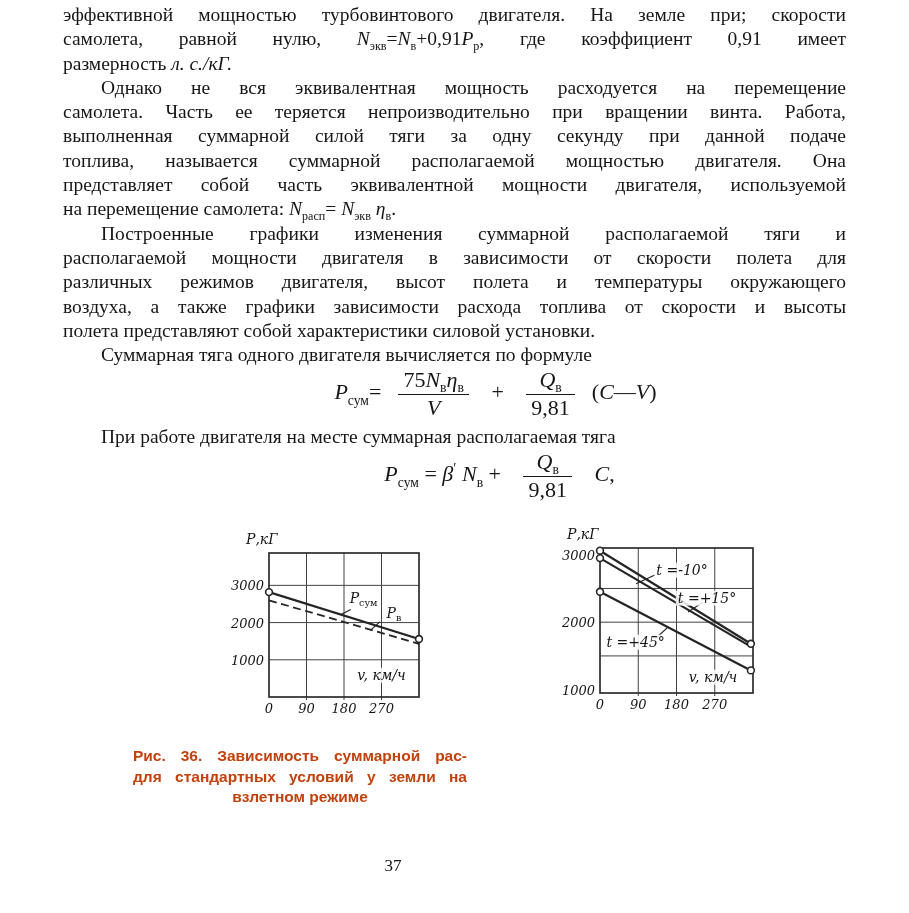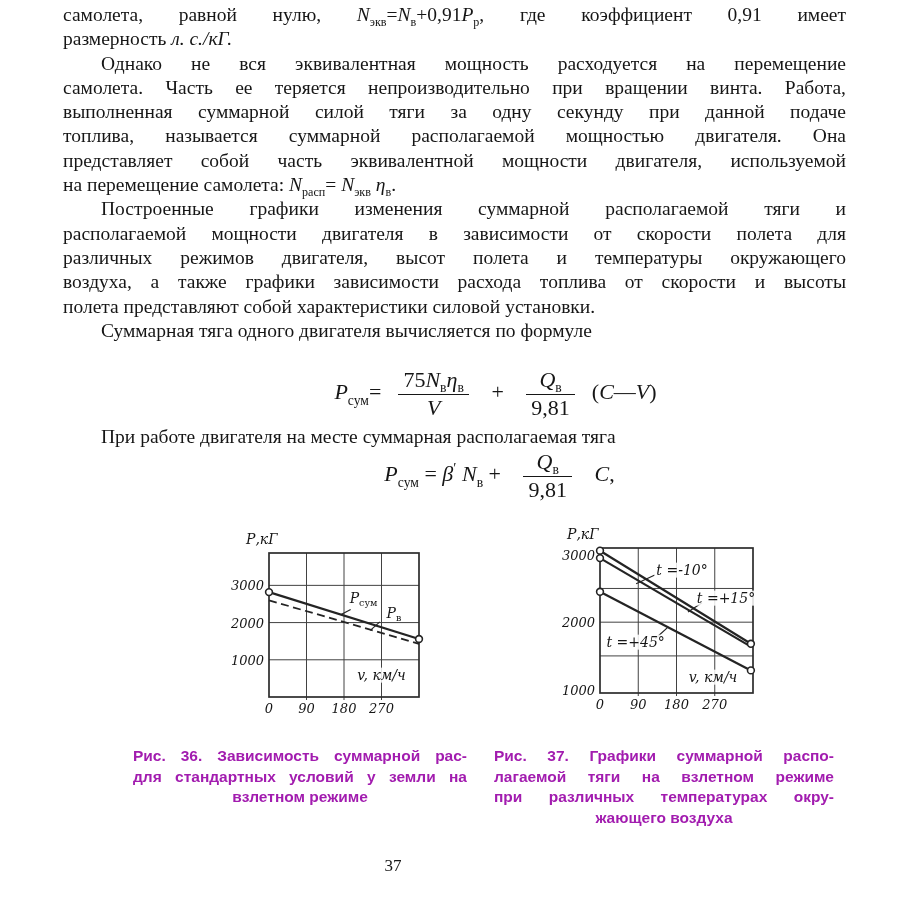--- a/index.html
+++ b/index.html
@@ -33,34 +33,35 @@
   .fig .mark{fill:#ffffff;stroke:#242424;stroke-width:1.6;}
   .fig .leader{stroke:#242424;stroke-width:1.2;}
   .axis-title{position:absolute;font:italic 14px "DejaVu Serif",serif;white-space:nowrap;}
   .tick{position:absolute;font:italic 13px "DejaVu Serif",serif;transform:translate(-50%,0);white-space:nowrap;}
   .tick.yt{transform:translate(-100%,-50%);}
   .ann{position:absolute;transform:translate(-50%,-50%);font:italic 14px "DejaVu Serif",serif;
        background:rgba(255,255,255,.85);padding:0 2px;line-height:1.05;white-space:nowrap;}
   .ann sub{font-size:0.68em;font-style:normal;}
   
   .caption{position:absolute;font-family:"Liberation Sans",sans-serif;font-weight:700;
-           font-size:15.5px;color:#a21caf;}
+           font-size:15.5px;color:#c2410c;}
   #cap36{left:133px;top:746px;width:334px;}
   #cap37{left:494px;top:746px;width:340px;}
   .capline{line-height:20.6px;text-align:justify;text-align-last:justify;}
   .capline.center{text-align-last:center;}
   
   .pageno{position:absolute;left:0;top:856px;width:786px;text-align:center;font-size:17px;}
 </style>
 </head>
 <body>
 
 <div class="page">
 
   <div class="textblock" id="block1" style="top:3px">
+      <div class="tline"><span>эффективной мощностью турбовинтового двигателя. На земле при; скорости</span></div>
       <div class="tline"><span>самолета, равной нулю, </span><span class="it">N</span><sub>экв</sub><span>=</span><span class="it">N</span><sub>в</sub><span>+0,91</span><span class="it">P</span><sub>р</sub><span>, где коэффициент 0,91 имеет</span></div>
       <div class="tline last"><span>размерность </span><span class="it">л. с./кГ.</span></div>
       <div class="tline indent"><span>Однако не вся эквивалентная мощность расходуется на перемещение</span></div>
       <div class="tline"><span>самолета. Часть ее теряется непроизводительно при вращении винта. Работа,</span></div>
       <div class="tline"><span>выполненная суммарной силой тяги за одну секунду при данной подаче</span></div>
       <div class="tline"><span>топлива, называется суммарной располагаемой мощностью двигателя. Она</span></div>
       <div class="tline"><span>представляет собой часть эквивалентной мощности двигателя, используемой</span></div>
       <div class="tline last"><span>на перемещение самолета: </span><span class="it">N</span><sub>расп</sub><span>= </span><span class="it">N</span><sub>экв</sub><span class="it"> η</span><sub>в</sub><span>.</span></div>
       <div class="tline indent"><span>Построенные графики изменения суммарной располагаемой тяги и</span></div>
       <div class="tline"><span>располагаемой мощности двигателя в зависимости от скорости полета для</span></div>
@@ -129,40 +130,34 @@
         <circle cx="210.9" cy="130.8" r="3.4" class="mark"></circle>
         <circle cx="60.0" cy="45.1" r="3.4" class="mark"></circle>
         <circle cx="60.0" cy="78.8" r="3.4" class="mark"></circle>
         <circle cx="210.9" cy="157.4" r="3.4" class="mark"></circle>
         <line x1="114.825" y1="61.97674418604652" x2="96.125" y2="70.74418604651163" class="leader"></line>
         <line x1="162" y1="89.62790697674419" x2="147.975" y2="99.06976744186046" class="leader"></line>
         <line x1="115.25" y1="125.7093023255814" x2="127.15" y2="114.9186046511628" class="leader"></line>
       </svg>
     <div class="axis-title" style="left:27px;top:13px">Р,кГ</div>
   <div class="ann" style="left: 142.025px; top: 57.2558px;"><span class="it">t</span><span> =-10°</span></div>
-      <div class="ann" style="left: 186px; top: 84.907px;"><span class="it">t</span><span> =+15°</span></div>
+      <div class="ann" style="left: 167px; top: 84.907px;"><span class="it">t</span><span> =+15°</span></div>
       <div class="ann" style="left: 95.7px; top: 129.419px;"><span class="it">t</span><span> =+45°</span></div>
       <div class="ann" style="left: 173.05px; top: 163.814px;"><span class="it">v, км/ч</span></div>
       <div class="tick xt" style="left: 60px; top: 184px;">0</div>
       <div class="tick xt" style="left: 98.25px; top: 184px;">90</div>
       <div class="tick xt" style="left: 136.5px; top: 184px;">180</div>
       <div class="tick xt" style="left: 174.75px; top: 184px;">270</div>
       <div class="tick yt" style="left: 55px; top: 41.7442px;">3000</div>
       <div class="tick yt" style="left: 55px; top: 109.186px;">2000</div>
       <div class="tick yt" style="left: 55px; top: 176.628px;">1000</div>
     </div>
 
   <div class="caption" id="cap36">
       <div class="capline">Рис. 36. Зависимость суммарной рас-</div>
       <div class="capline">для стандартных условий у земли на</div>
       <div class="capline center">взлетном режиме</div>
     </div>
 
-  <div class="caption" id="cap37">
-      <div class="capline">Рис. 37. Графики суммарной распо-</div>
-      <div class="capline">лагаемой тяги на взлетном режиме</div>
-      <div class="capline">при различных температурах окру-</div>
-      <div class="capline center">жающего воздуха</div>
-    </div>
 
   <div class="pageno">37</div>
 
 </div>
 
 </body></html>

